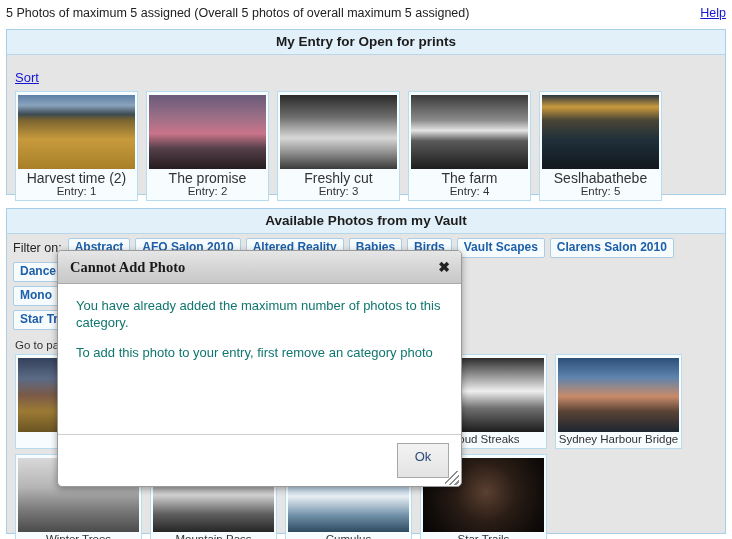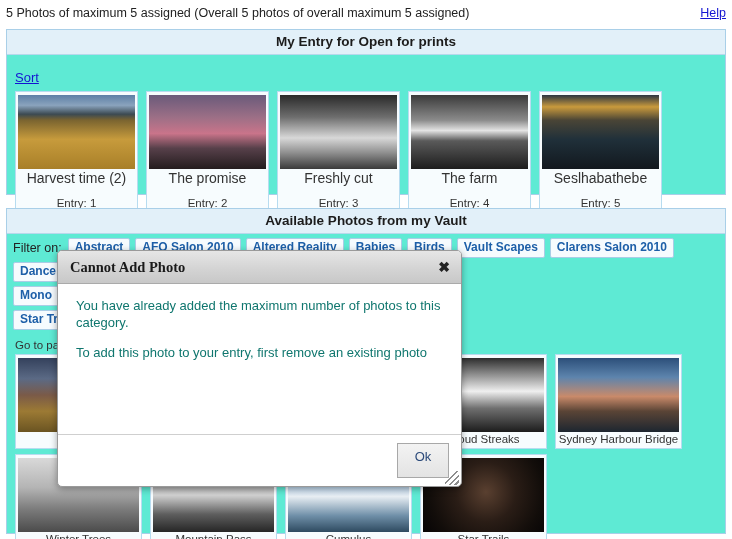--- a/index.html
+++ b/index.html
@@ -20,21 +20,21 @@
     padding: 0 6px; box-sizing: border-box;
   }
   .status-text { font-size: 12.5px; color: #222; white-space: nowrap; }
   .help-link { font-size: 12.5px; color: #1414d2; text-decoration: underline; }
 
   
   .panel {
     position: absolute; left: 6px;
     width: 720px; box-sizing: border-box;
     border: 1px solid #a9cfe8;
-    background: #5eead4;
+    background: #e5e5e5;
   }
   .panel-header {
     background: #e2f0f9;
     border-bottom: 1px solid #b7d8ec;
     text-align: center;
     font-weight: bold;
     font-size: 13.5px;
     color: #1c1c1c;
     padding: 4px 0 5px 0;
   }
@@ -51,21 +51,21 @@
     box-sizing: border-box;
     padding: 3px 2px 2px 2px;
     text-align: center;
   }
   .thumb-img {
     width: 117px; height: 74px;
     display: block; margin: 0 auto;
     border: 0;
   }
   .thumb-title { font-size: 14px; color: #333; margin-top: 3px; line-height: 13px; }
-  .thumb-entry { font-size: 11.5px; color: #333; line-height: 13px; margin-top: 12px; }
+  .thumb-entry { font-size: 11.5px; color: #333; line-height: 13px; }
 
   
   #vault-panel { top: 208px; height: 326px; }
   .filter-area { padding: 4px 4px 3px 6px; }
   .filter-row { display: flex; align-items: center; gap: 5px; margin-bottom: 4px; white-space: nowrap; }
   .filter-label { font-size: 12.5px; color: #222; padding-right: 1px; }
   .fbtn {
     display: inline-block;
     border: 1px solid #a9cde6;
     background: #f6fbfe;
@@ -272,21 +272,21 @@
       </div>
   </div>
 
   <div id="modal">
     <div class="modal-titlebar">
       <span class="modal-title">Cannot Add Photo</span>
       <span class="modal-close">✖</span>
     </div>
     <div class="modal-body">
       <p class="modal-p">You have already added the maximum number of photos to this category.</p>
-      <p class="modal-p">To add this photo to your entry, first remove an existing photo</p>
+      <p class="modal-p">To add this photo to your entry, first remove an category photo</p>
     </div>
     <div class="modal-footer">
       <button class="ok-btn">Ok</button>
       <span class="resize-grip"></span>
     </div>
   </div>
 
 </div>
 
 </body></html>

